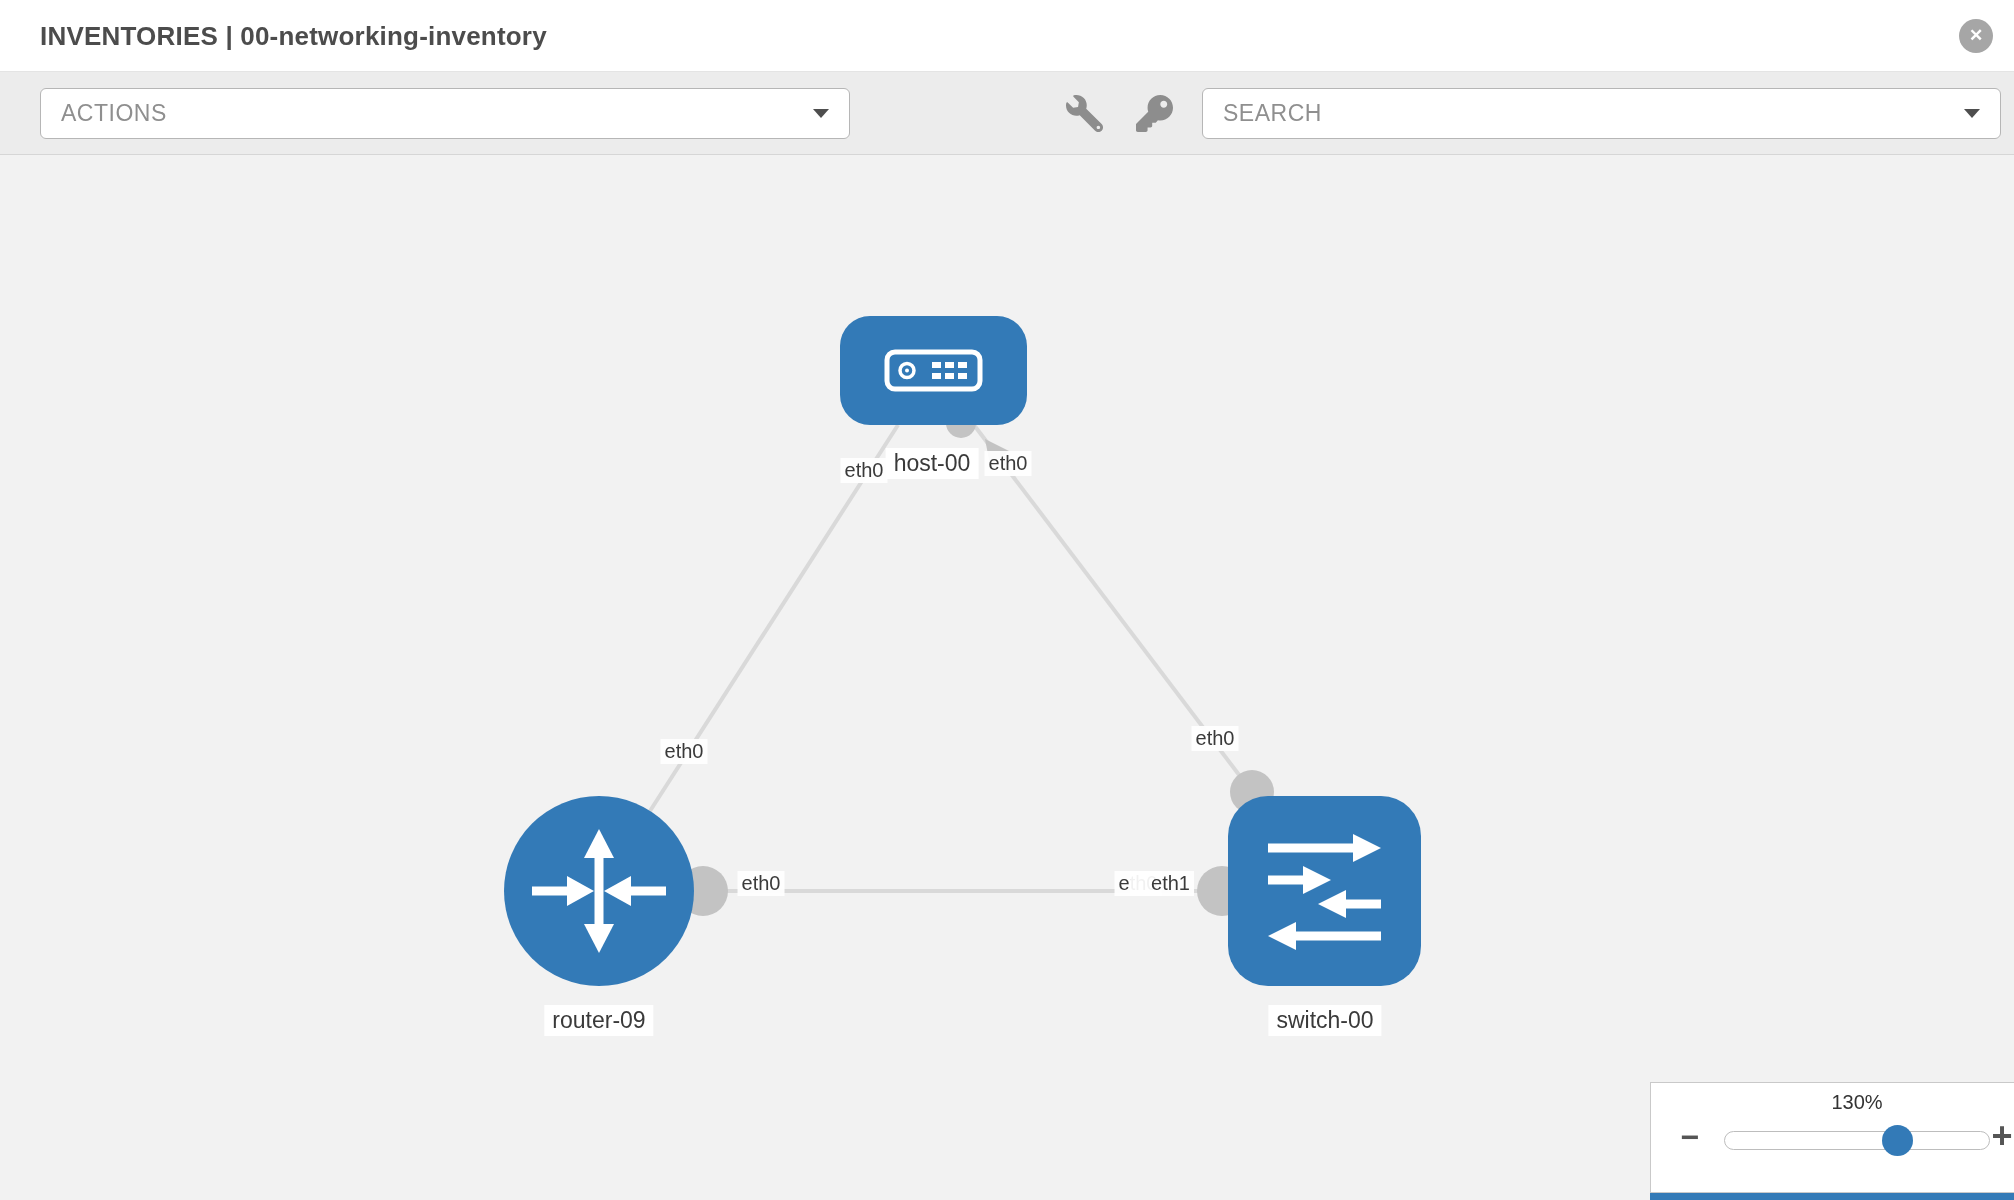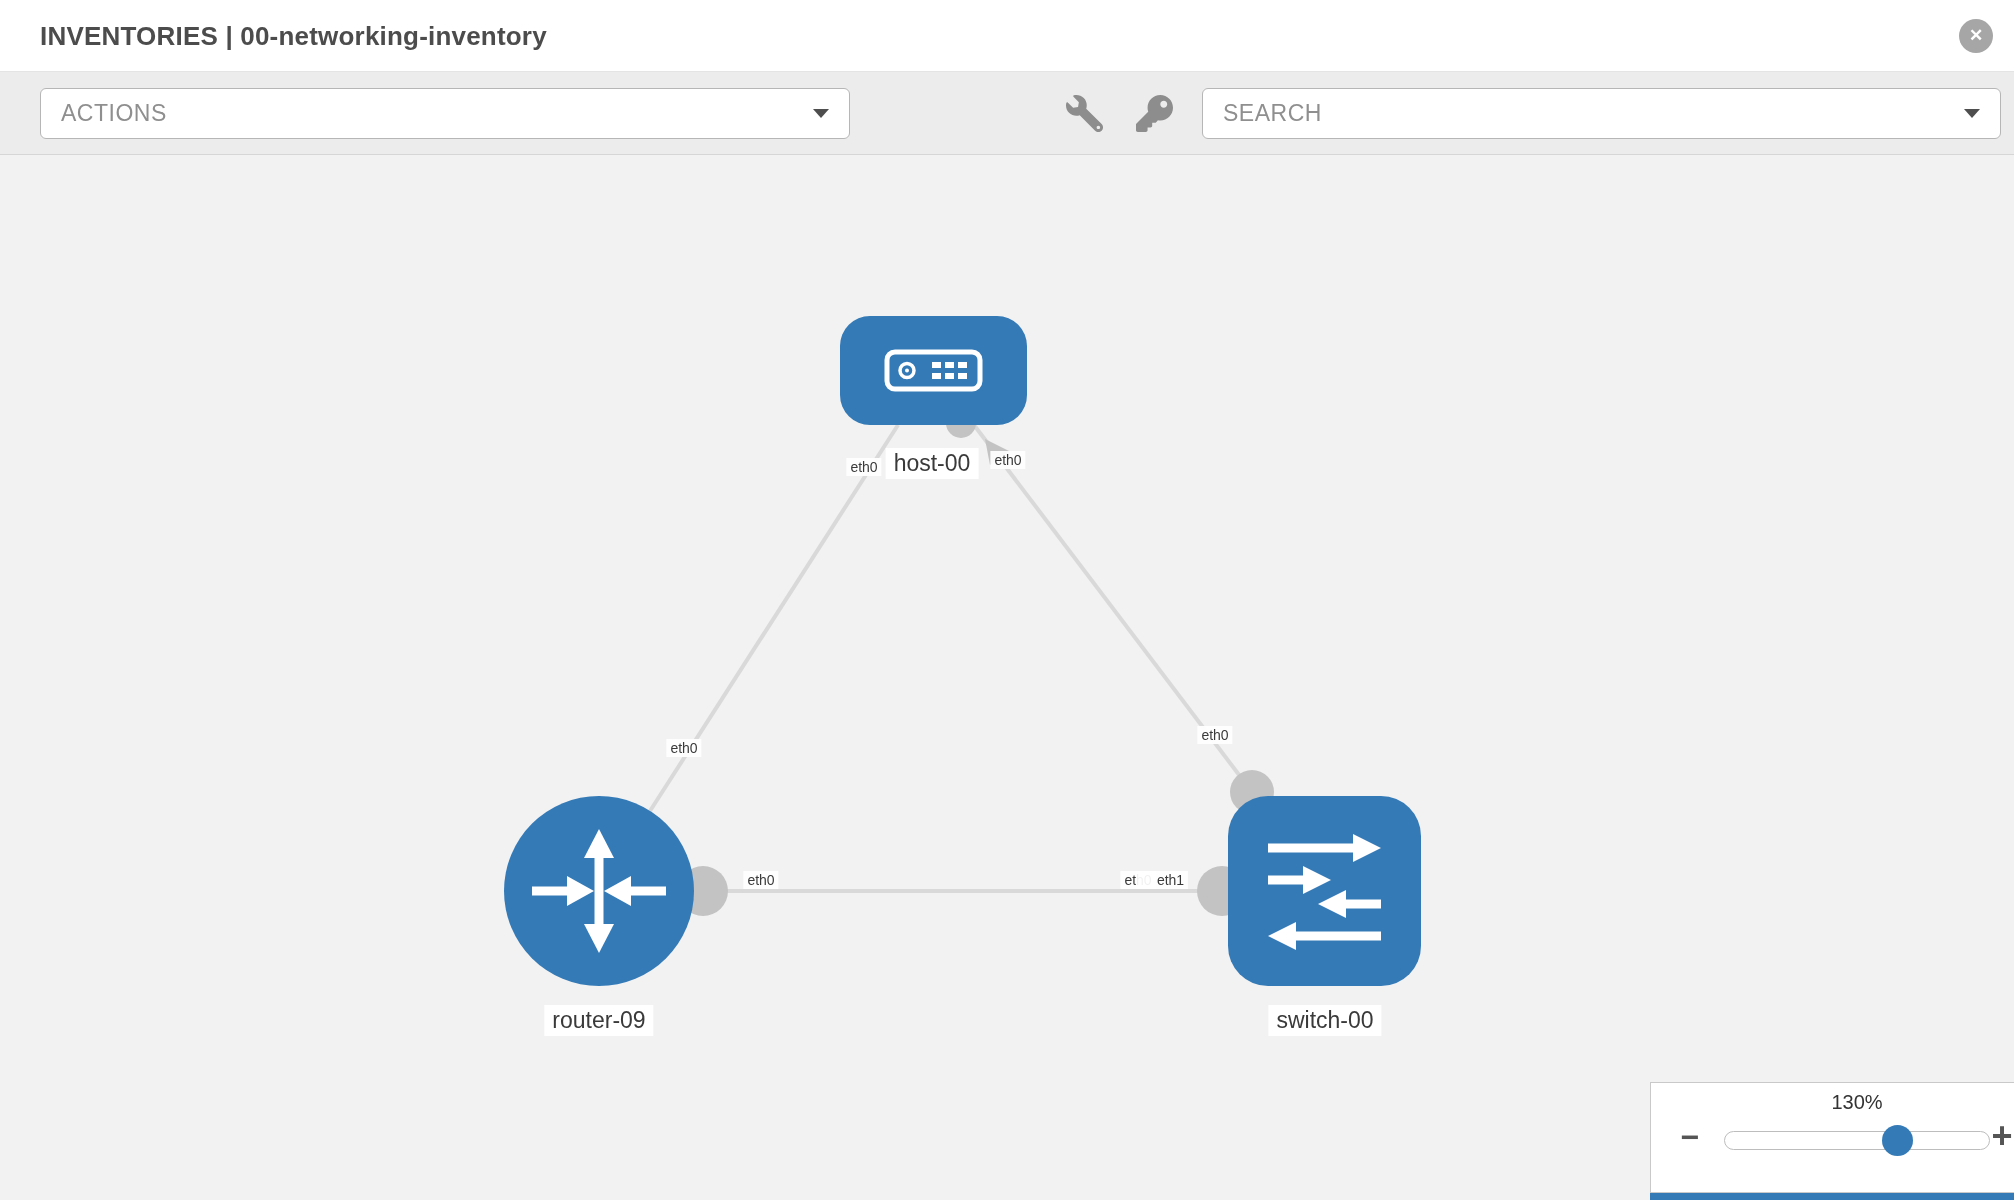--- a/index.html
+++ b/index.html
@@ -24,21 +24,21 @@
 
   
   .canvas { position:absolute; left:0; top:155px; width:2014px; height:1045px; background:#f2f2f2; overflow:hidden; }
   .links { position:absolute; left:0; top:0; }
   .node { position:absolute; background:#337ab7; cursor:pointer; }
   .node.host { left:840px; top:161px; width:187px; height:109px; border-radius:30px; }
   .node.router { left:504px; top:641px; width:190px; height:190px; border-radius:50%; }
   .node.switch { left:1228px; top:641px; width:193px; height:190px; border-radius:40px; }
   .node svg { position:absolute; left:0; top:0; }
   .node-label { position:absolute; transform:translateX(-50%); background:#fff; padding:2px 8px; font-size:23px; color:#3a3a3a; white-space:nowrap; z-index:3;margin-top:8px; }
-  .if-label { position:absolute; transform:translateX(-50%); background:rgba(255,255,255,0.93); padding:1px 4px; font-size:14px; color:#3a3a3a; white-space:nowrap; z-index:2; }
+  .if-label { position:absolute; transform:translateX(-50%); background:rgba(255,255,255,0.93); padding:1px 4px; font-size:20px; color:#3a3a3a; white-space:nowrap; z-index:2; }
 
   
   .zoom-panel { position:absolute; left:1650px; top:927px; width:365px; height:111px; background:#fff; border:1px solid #c9c9c9; z-index:4; }
   .zoom-level { position:absolute; left:73px; top:8px; width:266px; text-align:center; font-size:20px; color:#333; }
   .zoom-out { position:absolute; left:24px; top:36px; width:30px; text-align:center; font-size:32px; font-weight:bold; color:#555; cursor:pointer; line-height:36px; }
   .zoom-in { position:absolute; left:336px; top:34px; width:30px; text-align:center; font-size:36px; font-weight:bold; color:#555; cursor:pointer; line-height:38px; }
   .zoom-track { position:absolute; left:73px; top:48px; width:266px; height:19px; border:1px solid #bdbdbd; border-radius:10px; background:#fff; cursor:pointer; }
   .zoom-handle { position:absolute; left:157px; top:-7px; width:31px; height:31px; border-radius:50%; background:#337ab7; cursor:grab; }
   .bottom-strip { position:absolute; left:1650px; top:1038px; width:364px; height:7px; background:#337ab7; z-index:4; }
 </style>

